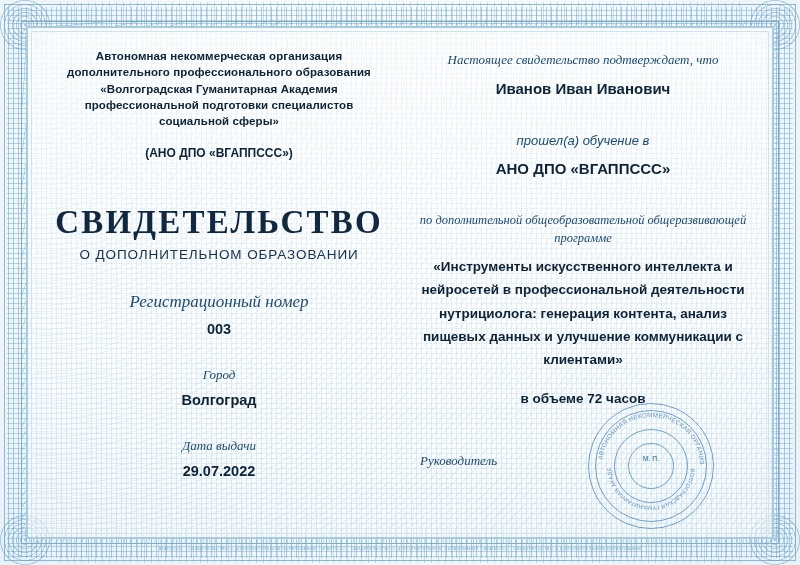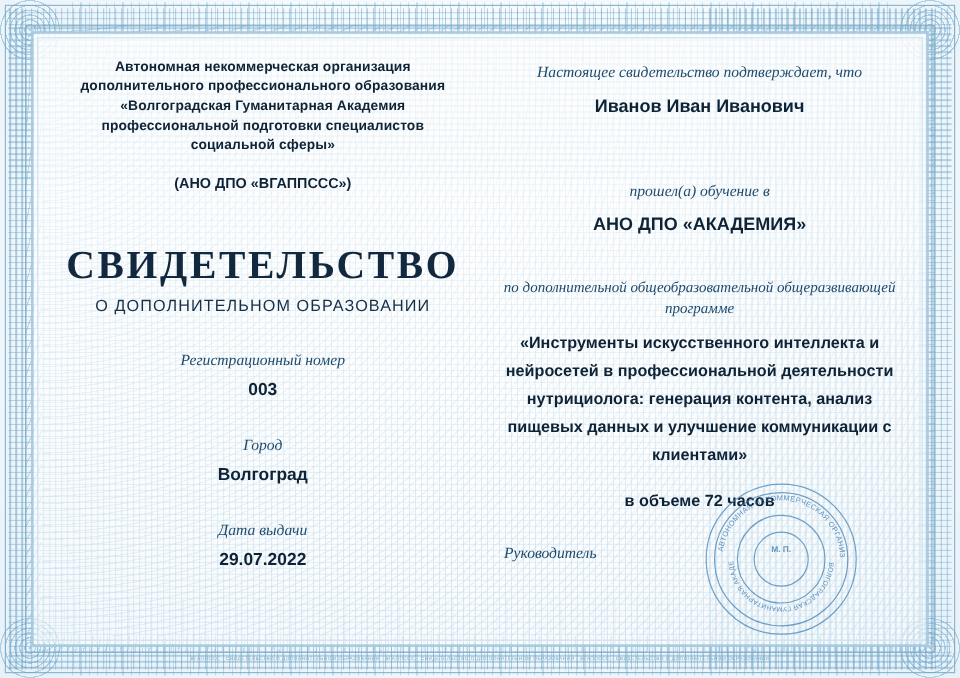--- a/index.html
+++ b/index.html
@@ -130,40 +130,39 @@
     font-style: italic;
     font-size: 13px;
     color: #1d4a6d;
   }
   .field-value {
     font-size: 14.5px;
     font-weight: bold;
     margin-top: 9px;
     color: #0e2336;
   }
-  .reg-label { font-size: 13px; }
+  .reg-label { font-size: 17px; }
   .r-intro {
     font-family: "Liberation Serif", serif;
     font-style: italic;
     font-size: 13px;
     color: #1d4a6d;
   }
   .r-name {
     font-size: 15px;
     font-weight: bold;
     margin-top: 12px;
     color: #0e2336;
   }
   .r-gap-1 { height: 36px; }
   .r-studied {
-    font-family: Liberation Serif, serif;
+    font-family: Liberation Sans, sans-serif;
     font-style: italic;
     font-size: 13px;
     color: #1d4a6d;
-    margin-top: 18px;
   }
   .r-org {
     font-size: 15px;
     font-weight: bold;
     margin-top: 12px;
     color: #0e2336;
   }
   .r-gap-2 { height: 34px; }
   .r-prog-label {
     font-family: "Liberation Serif", serif;
@@ -273,21 +272,21 @@
       </div>
     </div>
 
     <div class="col-right">
       <div class="r-intro">Настоящее свидетельство подтверждает, что</div>
       <div class="r-name">Иванов Иван Иванович</div>
 
       <div class="r-gap-1"></div>
 
       <div class="r-studied">прошел(а) обучение в</div>
-      <div class="r-org">АНО ДПО «АКАДЕМИЯ»</div>
+      <div class="r-org">АНО ДПО «ВГАППССС»</div>
 
       <div class="r-gap-2"></div>
 
       <div class="r-prog-label">по дополнительной общеобразовательной общеразвивающей программе</div>
       <div class="r-prog-name">«Инструменты искусственного интеллекта и нейросетей в профессиональной деятельности нутрициолога: генерация контента, анализ пищевых данных и улучшение коммуникации с клиентами»</div>
       <div class="r-hours">в объеме 72 часов</div>
     </div>
 
     <div class="signature-row">
       <div class="sign-label">Руководитель</div>

